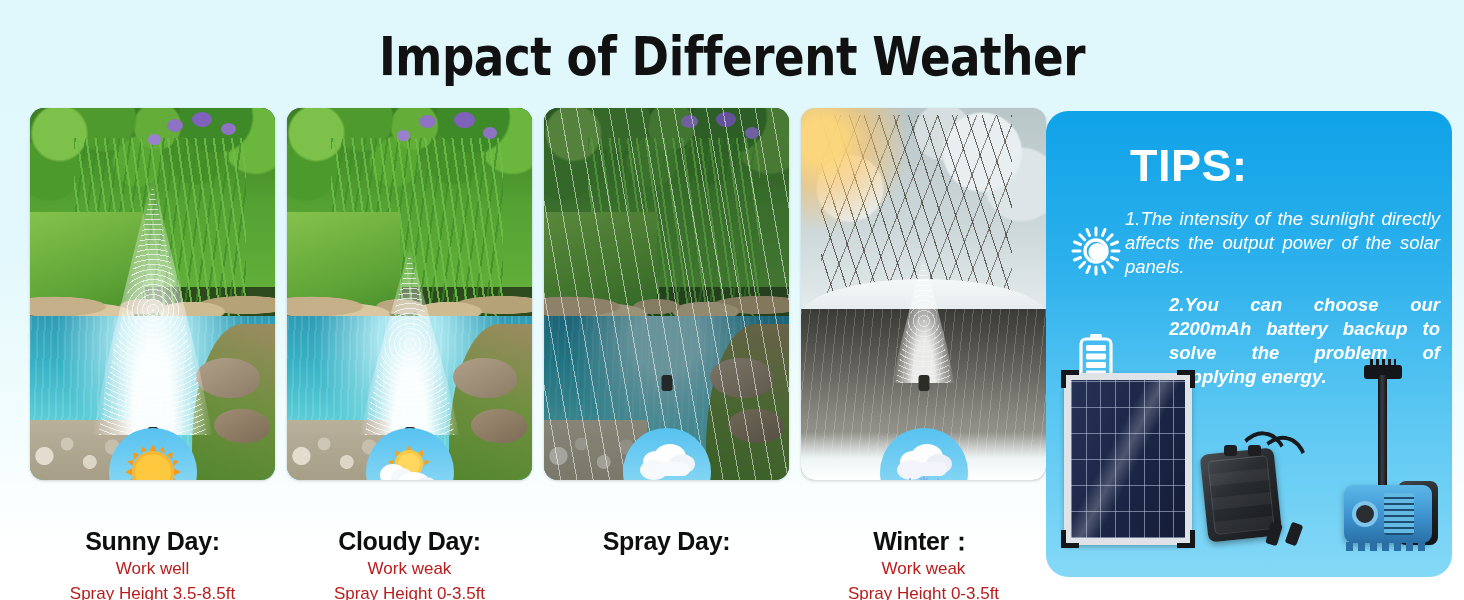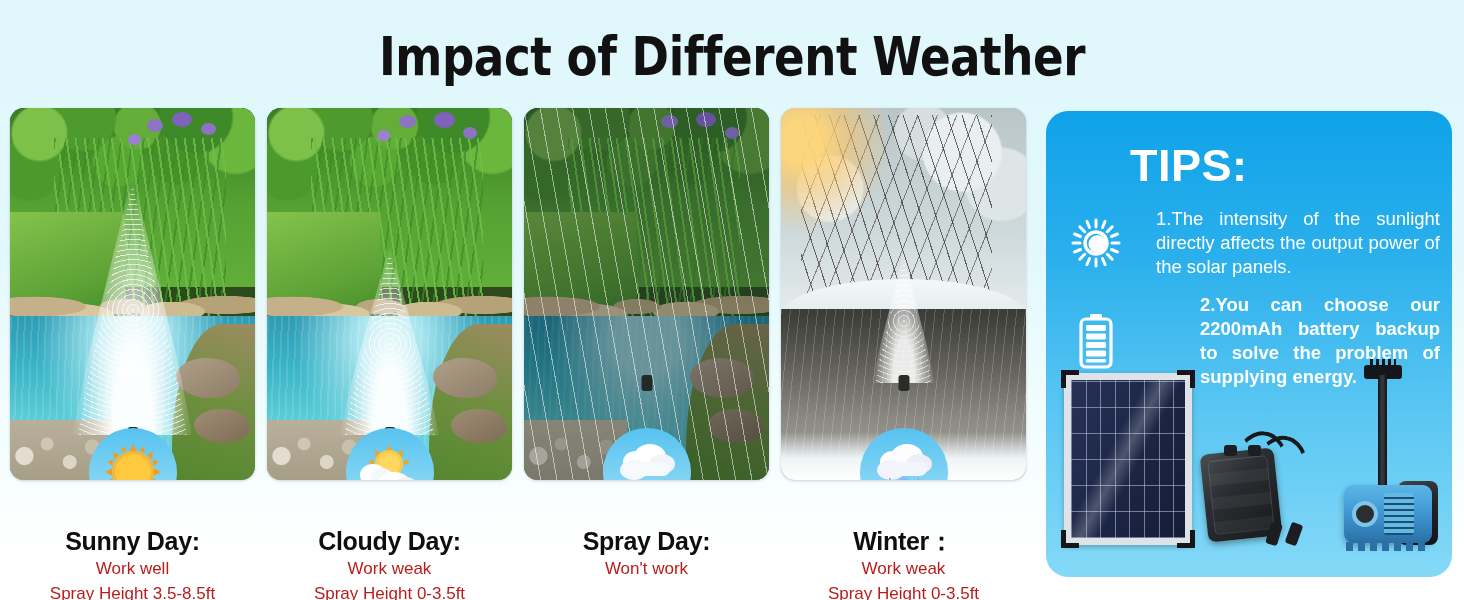--- a/index.html
+++ b/index.html
@@ -19,21 +19,21 @@
     font-size: 54px; line-height: 62px;
     font-weight: 700;
     letter-spacing: -0.5px;
     color: #111111;
     font-family: "DejaVu Sans Condensed", "Liberation Sans Narrow", "Liberation Sans", sans-serif;
     transform: scaleX(0.93);
     transform-origin: center;
   }
 
   
-  .cards { position: absolute; left: 10px; top: 108px; width: 1022px; height: 470px; text-decoration: underline; }
+  .cards { position: absolute; left: 30px; top: 108px; width: 1022px; height: 470px; text-decoration: underline; }
   .col { position: absolute; top: 0; width: 245px; }
   .col.c0 { left: 0; }
   .col.c1 { left: 257px; }
   .col.c2 { left: 514px; }
   .col.c3 { left: 771px; }
 
   .photo {
     position: relative; width: 245px; height: 372px;
     border-radius: 14px; overflow: hidden;
     box-shadow: 0 1px 3px rgba(0,0,0,.18);
@@ -190,21 +190,21 @@
     position: absolute; left: 1046px; top: 111px; width: 406px; height: 466px;
     border-radius: 22px;
     background: linear-gradient(180deg, #0fa2e8 0%, #2bb0ec 32%, #59c6f2 64%, #85d9f7 100%);
     overflow: hidden;
   }
   .tips-title {
     position: absolute; left: 84px; top: 30px;
     color: #ffffff; font-size: 45px; font-weight: 700; letter-spacing: .5px;
     line-height: 50px;
   }
-  .tip-row { position: absolute; display: flex; gap: 32px; align-items: center; }
+  .tip-row { position: absolute; display: flex; gap: 1px; align-items: flex-end; font-style: italic; }
   .tip-row.r1 { left: 22px; top: 96px; width: 372px; }
   .tip-row.r2 { left: 22px; top: 182px; width: 372px; }
   .tip-ico { flex: 0 0 56px; height: 56px; display: flex; align-items: center; justify-content: center; }
   .tip-text {
     color: #ffffff; font-size: 18.5px; line-height: 24px; font-weight: 400;
     text-align: justify;
   }
   .tip-text.bold { font-weight: 600; margin-left: 44px; }
 
   
@@ -429,21 +429,20 @@
               <path d="M16 40 q5 7 0 10 q-5 -3 0 -10Z"></path>
               <path d="M28 44 q5 7 0 10 q-5 -3 0 -10Z"></path>
               <path d="M40 40 q5 7 0 10 q-5 -3 0 -10Z"></path>
               <path d="M49 36 q4 6 0 9 q-4 -3 0 -9Z"></path>
             </g>
           </svg>
         </div>
       </div>
       <div class="cap">
         <div class="cap-title">Spray Day:</div>
-        <div class="cap-line">Won't work</div>
       </div>
     </div>
 
     <div class="col c3">
       <div class="photo">
         <div class="snow-scene">
           <div class="snow-trees"></div>
           <div class="branches"></div>
           <div class="snow-sun"></div>
           <div class="snow-bank"></div>

